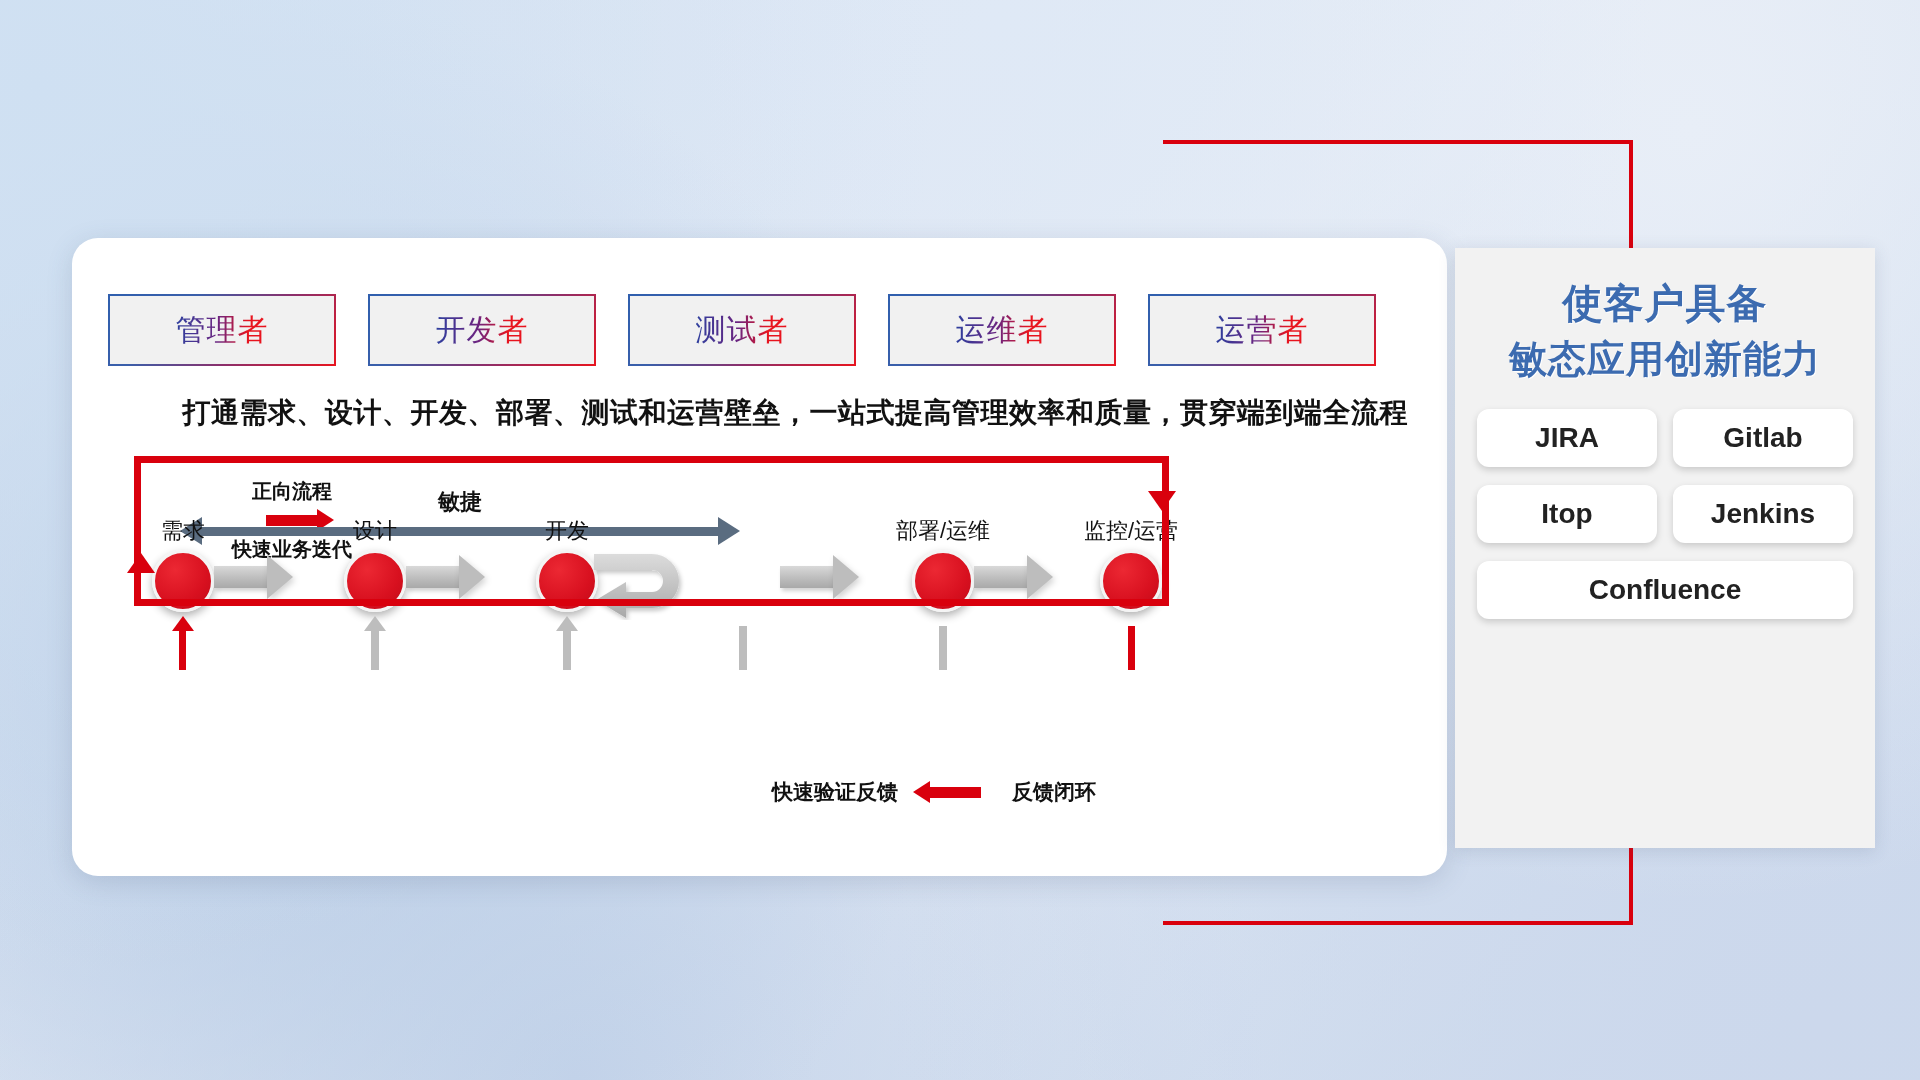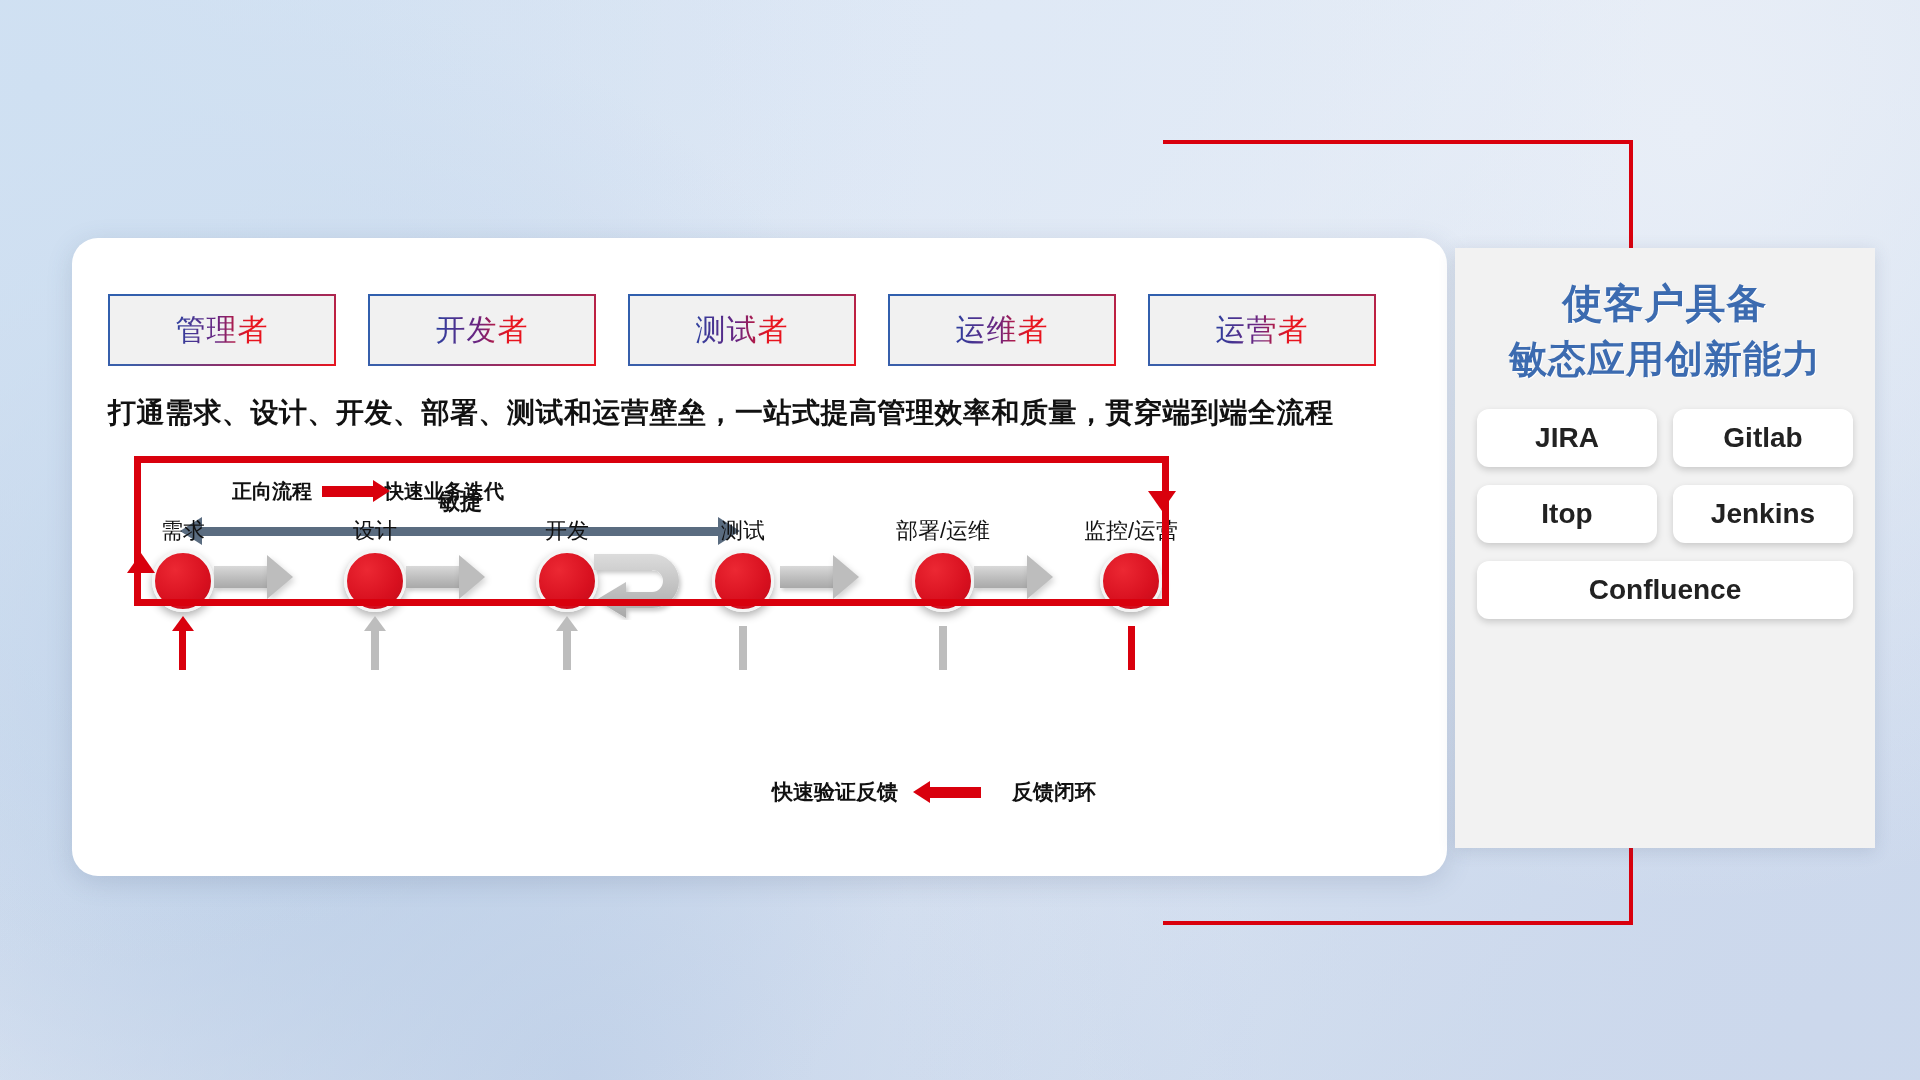--- a/index.html
+++ b/index.html
@@ -91,39 +91,40 @@
     -webkit-text-fill-color: transparent;
     color: #b01020;
   }
 
   
   .headline {
     position: absolute;
     left: 36px;
     top: 156px;
     width: 1300px;
-    text-align: left;
+    text-align: right;
     font-size: 28px;
     font-weight: bold;
     color: #111111;
     letter-spacing: 0.5px;
     white-space: nowrap;
   }
 
   
   .fwd-flow {
     position: absolute;
     left: 160px;
     top: 240px;
     display: flex;
     align-items: center;
     gap: 10px;
     font-size: 20px;
     font-weight: bold;
     color: #111;
+    flex-direction: column;
   }
   .arrow-red-right {
     position: relative;
     width: 52px;
     height: 11px;
     background: #d9000d;
   }
   .arrow-red-right::after {
     content: "";
     position: absolute;
@@ -393,24 +394,20 @@
       <div class="stage" style="left:192px; top:0px;">
         <div class="stage-label">设计</div>
         <div class="stage-dot"></div>
       </div>
 
       <div class="stage" style="left:384px; top:0px;">
         <div class="stage-label">开发</div>
         <div class="stage-dot"></div>
       </div>
 
-      <div class="stage" style="left:560px; top:0px;">
-        <div class="stage-label">测试</div>
-        <div class="stage-dot"></div>
-      </div>
 
       <div class="stage" style="left:760px; top:0px;">
         <div class="stage-label">部署/运维</div>
         <div class="stage-dot"></div>
       </div>
 
       <div class="stage" style="left:948px; top:0px;text-align:center;">
         <div class="stage-label">监控/运营</div>
         <div class="stage-dot"></div>
       </div>

